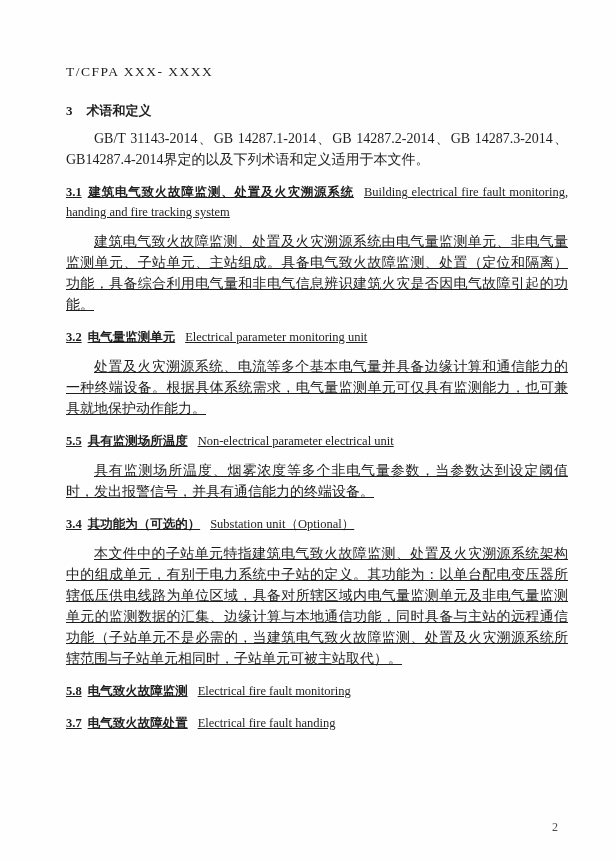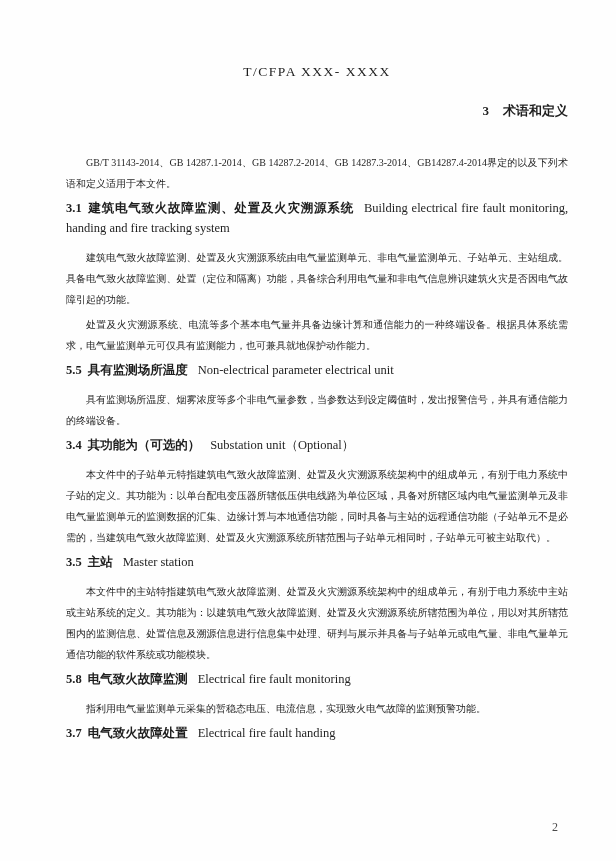--- a/index.html
+++ b/index.html
@@ -14,41 +14,40 @@
     overflow: hidden;
     box-sizing: border-box;
   }
   .content {
     position: absolute;
     top: 64px;
     left: 66px;
     right: 48px;
   }
   .header-right {
-    text-align: center;
+    text-align: left;
     font-size: 13.5px;
     letter-spacing: 1.5px;
     margin-bottom: 22px;
     white-space: nowrap;
   }
   .chapter-heading {
     font-weight: bold;
     font-size: 13px;
-    margin-bottom: 32px;
-    text-align: right;
+    margin-bottom: 8px;
   }
   .chapter-heading .ch-num { margin-right: 14px; }
   p.body-para {
-    font-size: 10px;
+    font-size: 14px;
     line-height: 21px;
     margin: 0;
     text-align: justify;
     text-indent: 2em;
   }
-  .section { margin-top: 4px; }
+  .section { margin-top: 12px; text-decoration: underline; }
   .section-heading {
     font-size: 12.5px;
     line-height: 20px;
     margin: 0 0 9px 0;
     text-align: justify;
   }
   .section-heading .sec-num { font-weight: bold; margin-right: 6px; }
   .section-heading .sec-zh  { font-weight: bold; margin-right: 10px; }
   .section-heading .sec-en  { font-weight: normal; }
   .intro { margin-bottom: 13px; }
@@ -75,49 +74,45 @@
     <p class="body-para intro">GB/T 31143-2014、GB 14287.1-2014、GB 14287.2-2014、GB 14287.3-2014、GB14287.4-2014界定的以及下列术语和定义适用于本文件。</p>
 
     <div class="section">
       <div class="section-heading">
         <span class="sec-num">3.1</span><span class="sec-zh">建筑电气致火故障监测、处置及火灾溯源系统</span><span class="sec-en">Building electrical fire fault monitoring, handing and fire tracking system</span>
       </div>
       <p class="body-para">建筑电气致火故障监测、处置及火灾溯源系统由电气量监测单元、非电气量监测单元、子站单元、主站组成。具备电气致火故障监测、处置（定位和隔离）功能，具备综合利用电气量和非电气信息辨识建筑火灾是否因电气故障引起的功能。</p>
     </div>
 
     <div class="section">
+      <div class="section-heading">
+        <span class="sec-num">3.2</span><span class="sec-zh">电气量监测单元</span><span class="sec-en">Electrical parameter monitoring unit</span>
+      </div>
       <p class="body-para">处置及火灾溯源系统、电流等多个基本电气量并具备边缘计算和通信能力的一种终端设备。根据具体系统需求，电气量监测单元可仅具有监测能力，也可兼具就地保护动作能力。</p>
     </div>
 
     <div class="section">
       <div class="section-heading">
         <span class="sec-num">5.5</span><span class="sec-zh">具有监测场所温度</span><span class="sec-en">Non-electrical parameter electrical unit</span>
       </div>
       <p class="body-para">具有监测场所温度、烟雾浓度等多个非电气量参数，当参数达到设定阈值时，发出报警信号，并具有通信能力的终端设备。</p>
     </div>
 
     <div class="section">
       <div class="section-heading">
         <span class="sec-num">3.4</span><span class="sec-zh">其功能为（可选的）</span><span class="sec-en">Substation unit（Optional）</span>
       </div>
       <p class="body-para">本文件中的子站单元特指建筑电气致火故障监测、处置及火灾溯源系统架构中的组成单元，有别于电力系统中子站的定义。其功能为：以单台配电变压器所辖低压供电线路为单位区域，具备对所辖区域内电气量监测单元及非电气量监测单元的监测数据的汇集、边缘计算与本地通信功能，同时具备与主站的远程通信功能（子站单元不是必需的，当建筑电气致火故障监测、处置及火灾溯源系统所辖范围与子站单元相同时，子站单元可被主站取代）。</p>
     </div>
 
-    <div class="section">
-      <div class="section-heading">
-        <span class="sec-num">3.5</span><span class="sec-zh">主站</span><span class="sec-en">Master station</span>
-      </div>
-      <p class="body-para">本文件中的主站特指建筑电气致火故障监测、处置及火灾溯源系统架构中的组成单元，有别于电力系统中主站或主站系统的定义。其功能为：以建筑电气致火故障监测、处置及火灾溯源系统所辖范围为单位，用以对其所辖范围内的监测信息、处置信息及溯源信息进行信息集中处理、研判与展示并具备与子站单元或电气量、非电气量单元通信功能的软件系统或功能模块。</p>
-    </div>
 
     <div class="section">
       <div class="section-heading">
         <span class="sec-num">5.8</span><span class="sec-zh">电气致火故障监测</span><span class="sec-en">Electrical fire fault monitoring</span>
       </div>
-      <p class="body-para">指利用电气量监测单元采集的暂稳态电压、电流信息，实现致火电气故障的监测预警功能。</p>
     </div>
 
     <div class="section">
       <div class="section-heading">
         <span class="sec-num">3.7</span><span class="sec-zh">电气致火故障处置</span><span class="sec-en">Electrical fire fault handing</span>
       </div>
 
     </div>
 
   </div>

